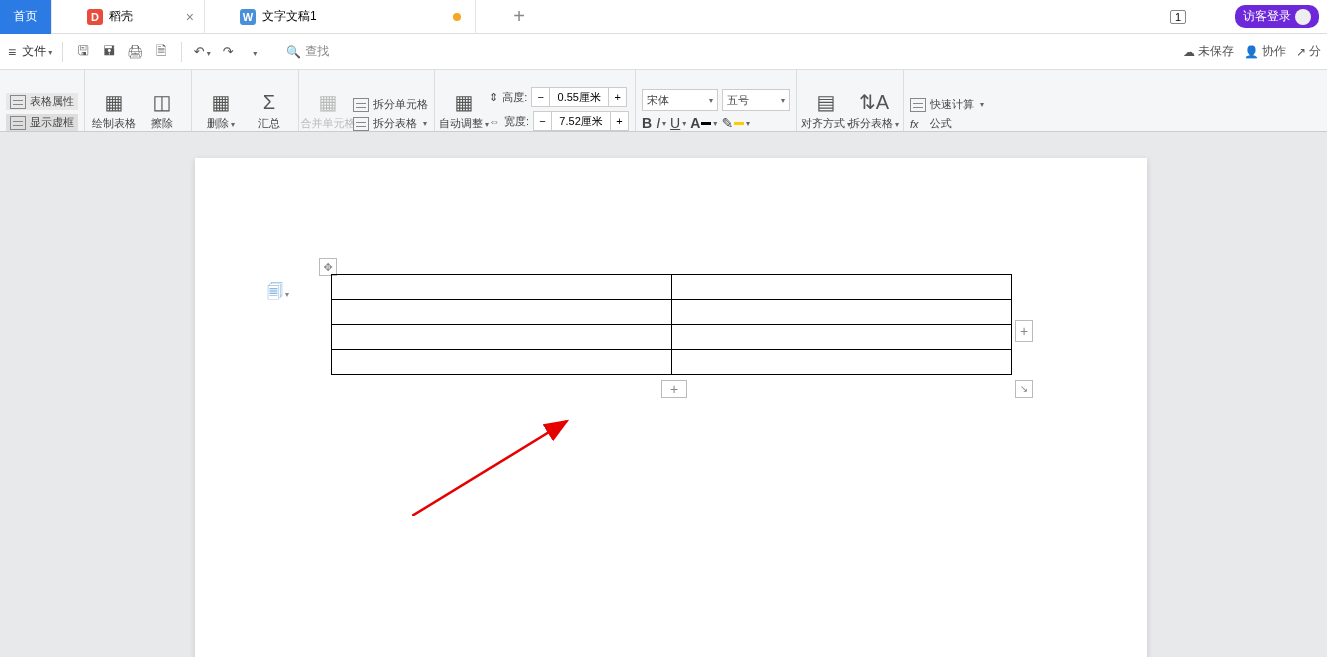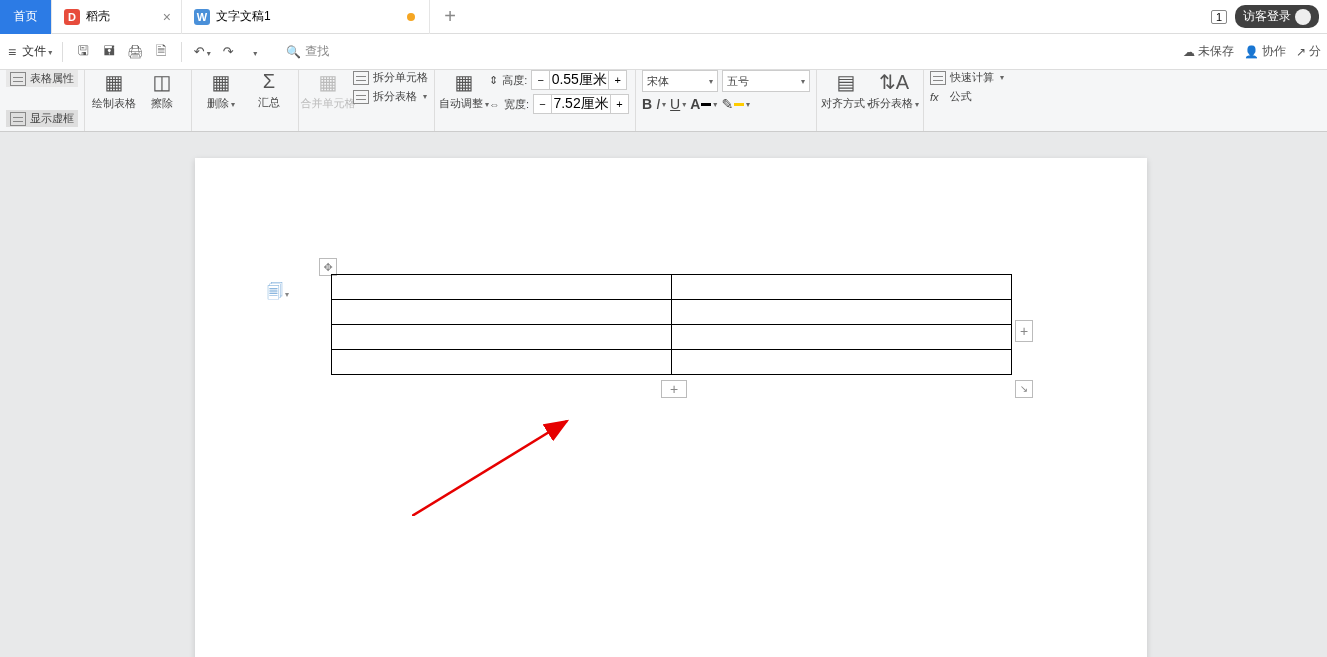--- a/index.html
+++ b/index.html
@@ -1,75 +1,75 @@
 <!DOCTYPE html>
 <html><head>
 <meta charset="utf-8">
 <style>
 * { margin: 0; padding: 0; box-sizing: border-box; font-family: "Microsoft YaHei", sans-serif; }
 body { width: 1327px; height: 657px; background: #f0f0f0; overflow: hidden; }
 
 
-.tabs { display: flex; align-items: center; height: 34px; background: #fff; border-bottom: 1px solid #ddd; }
+.tabs { display: flex; align-items: center; height: 34px; background: #fff; border-bottom: 1px solid #ddd; gap: 23px; }
 .tab { display: flex; align-items: center; height: 34px; padding: 0 12px; font-size: 12px; border-right: 1px solid #e5e5e5; position: relative; gap: 6px; }
 .tab.home { background: #2c7be5; color: #fff; width: 52px; justify-content: center; }
 .tab.doc { width: 130px; }
 .tab.doc2 { width: 248px; }
 .ico-app { width: 16px; height: 16px; border-radius: 3px; display: inline-flex; align-items: center; justify-content: center; font-size: 11px; color: #fff; font-weight: bold; }
 .ico-red { background: #e74c3c; }
 .ico-blue { background: #4a90d9; }
 .close-x { font-size: 14px; color: #888; position: absolute; right: 10px; }
 .mod-dot { width: 8px; height: 8px; border-radius: 50%; background: #f5a623; position: absolute; right: 14px; }
 .tab.plus { width: 40px; justify-content: center; font-size: 20px; color: #888; border-right: none; }
 .tabs-right { margin-left: auto; display: flex; align-items: center; gap: 8px; padding-right: 8px; }
 .badge-1 { border: 1px solid #888; font-size: 11px; padding: 0 4px; border-radius: 2px; }
-.login { background: #404040; color: #fff; font-size: 12px; padding: 3px 8px; border-radius: 10px; display: flex; align-items: center; gap: 4px; }
+.login { background: #6d28d9; color: #fff; font-size: 12px; padding: 3px 8px; border-radius: 10px; display: flex; align-items: center; gap: 4px; margin-left: 41px; }
 .avatar { width: 16px; height: 16px; border-radius: 50%; background: #eee; display: inline-block; }
 
 
 .menubar { display: flex; align-items: center; height: 36px; background: #fff; border-bottom: 1px solid #ddd; font-size: 12px; }
 .menubar .left-group { display: flex; align-items: center; gap: 6px; padding: 0 8px; }
 .hamb { font-size: 14px; color: #555; }
 .file-label { color: #333; }
 .drop { font-size: 8px; color: #666; margin-left: 2px; }
 .icon-btn { width: 20px; text-align: center; color: #555; font-size: 13px; }
 .menubar .divider { width: 1px; height: 20px; background: #ddd; margin: 0 4px; }
 .menu-tabs { display: flex; gap: 18px; margin-left: 16px; }
 .menu-tab { color: #333; cursor: pointer; padding: 4px 2px; }
 .menu-tab.active { background: #2c7be5; color: #fff; padding: 4px 10px; border-radius: 10px; }
 .menu-tab.style { color: #2c7be5; }
 .search-grp { display: flex; align-items: center; margin-left: 14px; gap: 4px; color: #888; }
 .menubar .right-group { margin-left: auto; display: flex; align-items: center; gap: 10px; padding-right: 6px; color: #555; }
 .right-group span { display: flex; align-items: center; gap: 3px; }
 
 
 .ribbon { display: flex; height: 62px; background: #f5f6f7; border-bottom: 1px solid #ccc; font-size: 11px; color: #444; }
-.rgroup { display: flex; align-items: flex-start; padding: 0 6px; border-right: 1px solid #ddd; gap: 2px; }
+.rgroup { display: flex; align-items: flex-end; padding: 0 6px; border-right: 1px solid #ddd; gap: 2px; }
 .rgroup.nb { border-right: none; }
 .stack { display: flex; flex-direction: column; justify-content: center; gap: 4px; }
 .stack .row { display: flex; align-items: center; gap: 4px; white-space: nowrap; }
 .big-btn { display: flex; flex-direction: column; align-items: center; justify-content: center; width: 46px; gap: 2px; }
 .big-btn .glyph { font-size: 20px; color: #555; }
 .big-btn .lbl { font-size: 11px; white-space: nowrap; }
 .big-btn.disabled { color: #bbb; }
 .big-btn.disabled .glyph { color: #bbb; }
 .spin { display: flex; align-items: center; border: 1px solid #ccc; height: 20px; background: #fff; }
 .spin button { width: 18px; border: none; background: #fff; border-left: 1px solid #ccc; height: 100%; font-size: 11px; }
 .spin button:first-of-type { border-left: none; border-right: 1px solid #ccc;}
-.spin input { width: 58px; border: none; text-align: center; font-size: 14px; height: 100%; }
+.spin input { width: 58px; border: none; text-align: center; font-size: 11px; height: 100%; }
 .sel { border: 1px solid #ccc; background: #fff; height: 22px; font-size: 11px; display: flex; align-items: center; justify-content: space-between; padding: 0 4px; }
 .sel.font { width: 76px; }
-.sel.size { width: 88px; }
+.sel.size { width: 68px; }
 .fmt { display: flex; gap: 8px; align-items: center; font-size: 14px; }
 .fmt span { display: inline-flex; align-items: center; }
 .row-ico { width: 16px; height: 14px; border: 1px solid #888; display: inline-block; position: relative; }
 .row-ico::before, .row-ico::after { content:''; position:absolute; left:2px; right:2px; height:1px; background:#888; }
 .row-ico::before { top:4px;} .row-ico::after { top:8px; }
 .stack .row.prop { background: #e8e8e8; padding: 1px 4px; }
-.stack .row.prop2 { background: #dedede; padding: 1px 4px; margin-top: 19px; }
+.stack .row.prop2 { background: #dedede; padding: 1px 4px; }
 .uline { text-decoration: underline; }
 .colorsw { display:inline-block; width:10px; height:3px; background:#000; margin-left:1px; vertical-align:-2px;}
 .colorsw.yellow { background:#fc0; }
 
 
 .workspace { position: absolute; top: 132px; bottom: 0; left: 0; right: 0; background: #e8e9ea; overflow: hidden; }
 .page { position: absolute; left: 195px; top: 26px; width: 952px; height: 520px; background: #fff; box-shadow: 0 2px 6px rgba(0,0,0,.15); }
 .move-handle { position: absolute; left: 124px; top: 100px; width: 18px; height: 18px; border: 1px solid #bbb; background:#fff; text-align:center; font-size:11px; color:#888; line-height:16px;}
 .doc-table { position: absolute; left: 136px; top: 116px; border-collapse: collapse; }
 .doc-table td { border: 1px solid #000; width: 340px; height: 25px; }

